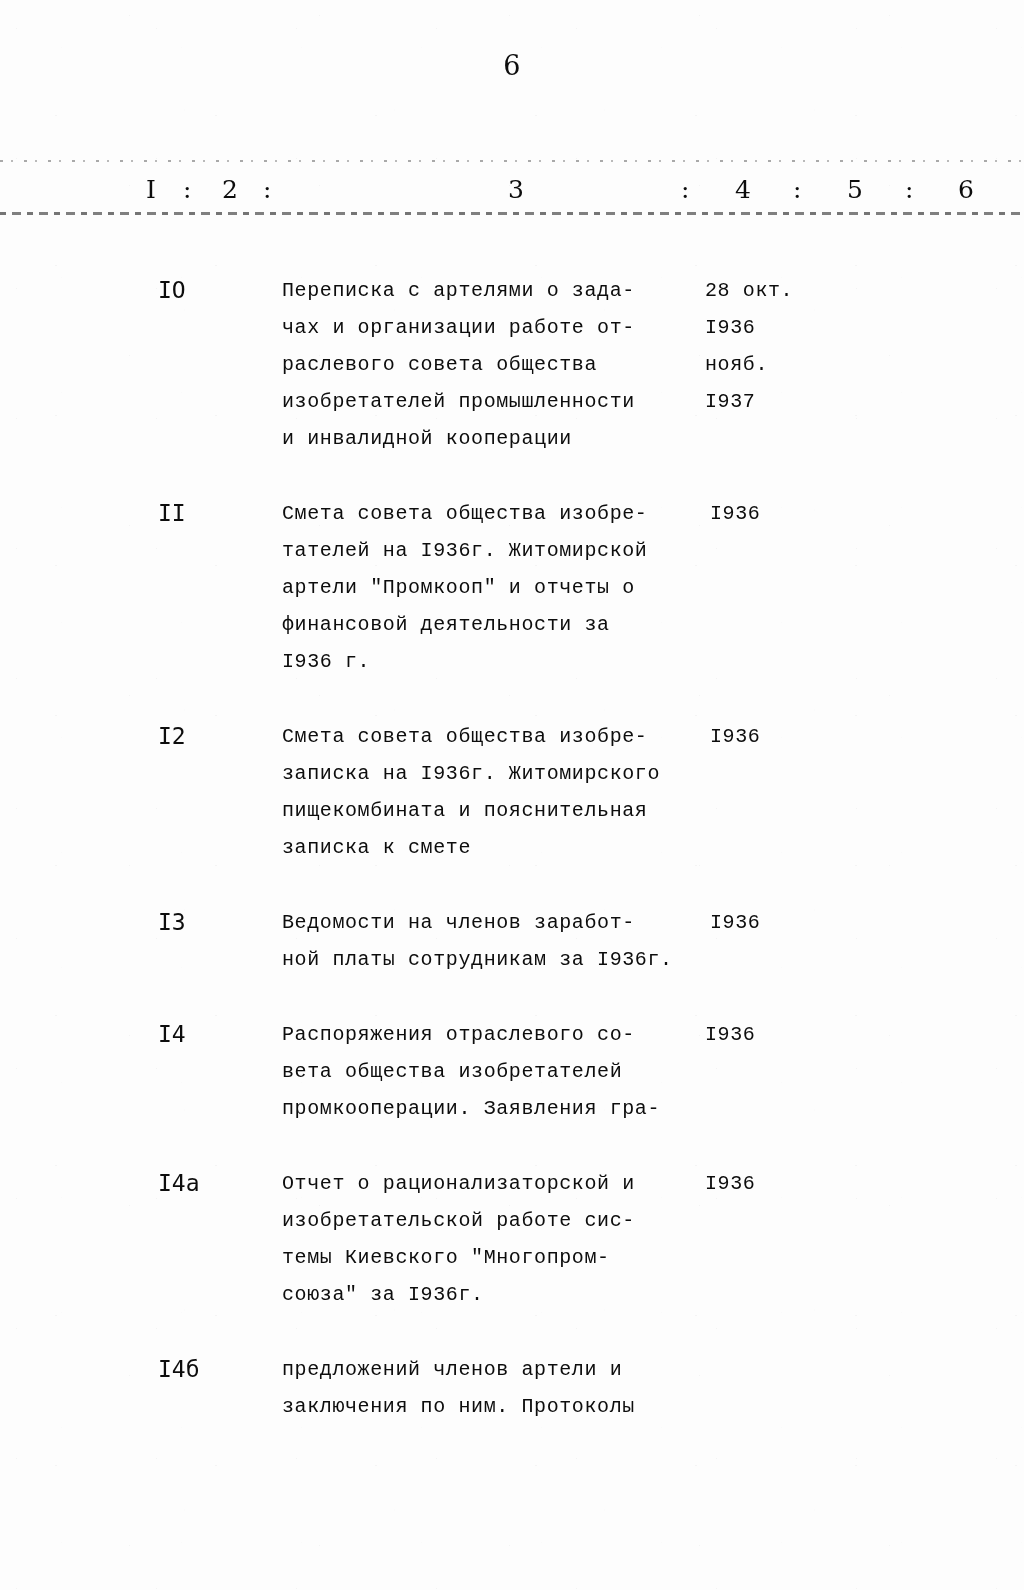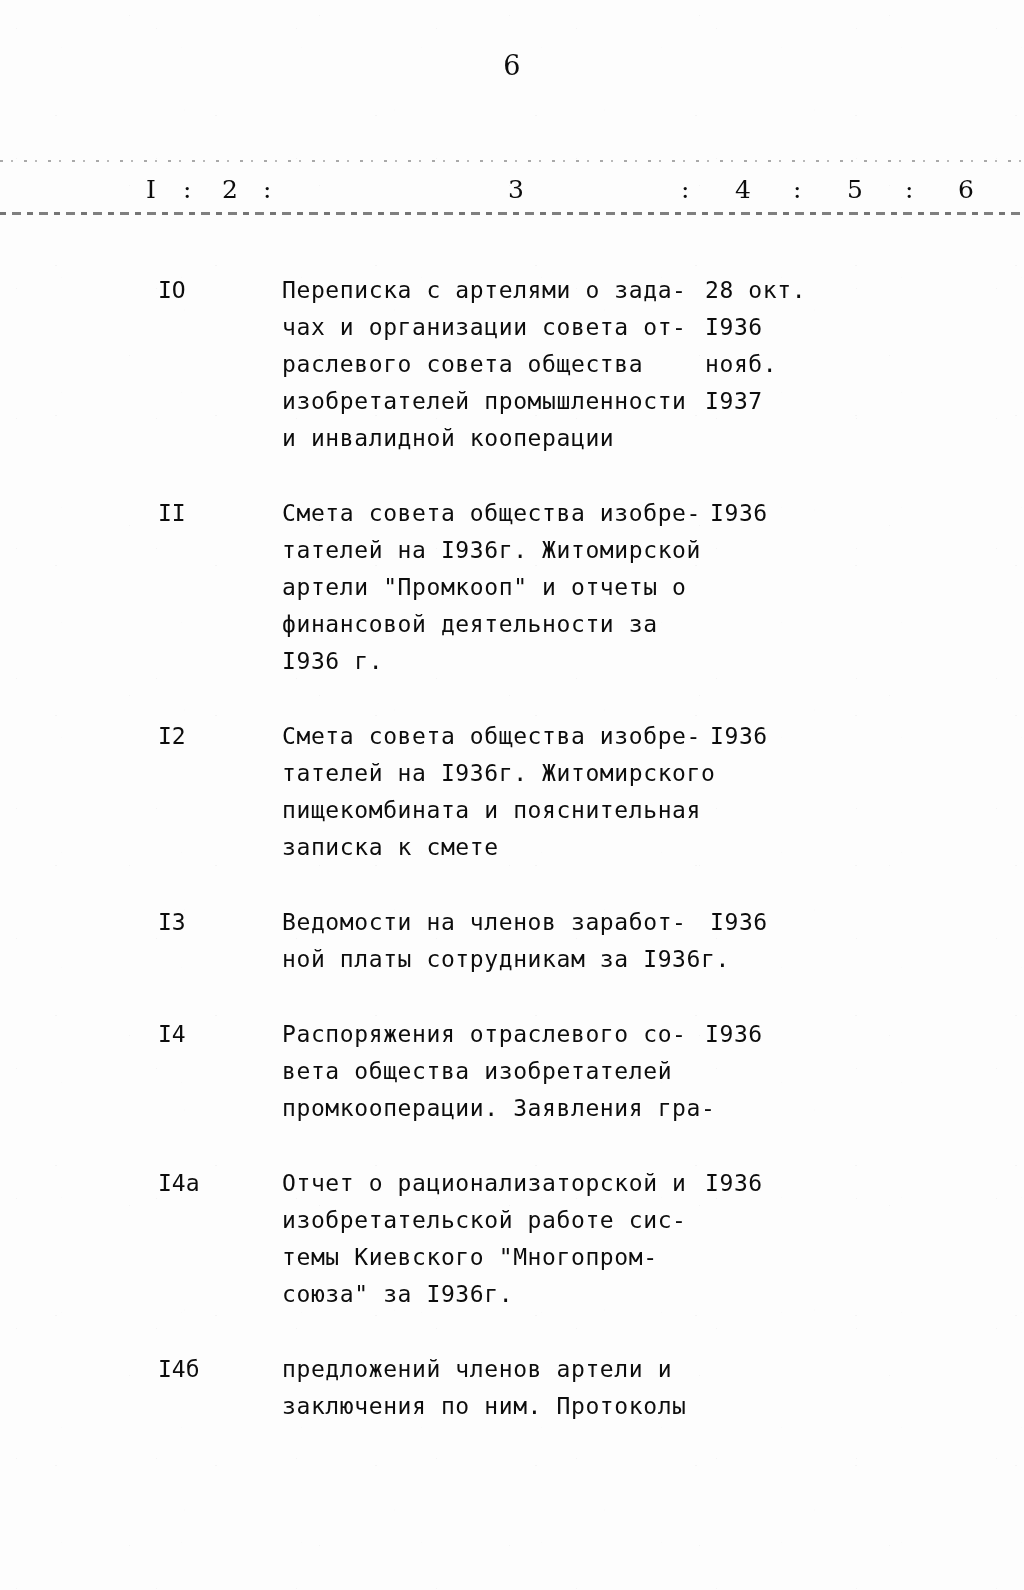--- a/index.html
+++ b/index.html
@@ -102,23 +102,24 @@
   }
   .entry-body {
     position: relative;
     margin-left: 265px;
     width: 700px;
   }
   .line {
     position: relative;
     height: 37px;
     line-height: 37px;
-    font-size: 23px;
+    font-size: 20px;
     letter-spacing: 0.6px;
     white-space: pre;
+    font-family: Liberation Mono, monospace;
   }
   .line .date {
     position: absolute;
     left: 423px;
     top: 0;
     letter-spacing: 0.6px;
     white-space: pre;
   }
   .line .date.wide { left: 428px; }
 </style>
@@ -146,41 +147,41 @@
       <div class="col-head" style="left: 847px;">5</div>
       <div class="col-head sep" style="left: 905px;">:</div>
       <div class="col-head" style="left: 958px;">6</div>
     </div>
 
   <div class="entries" id="entries-container">
       <div class="entry">
         <div class="entry-num">IO</div>
         <div class="entry-body">
           <div class="line"><span>Переписка с артелями о зада-</span><span class="date">28 окт.</span></div>
-          <div class="line"><span>чах и организации совета от-</span><span class="date">I936</span></div>
+          <div class="line"><span>чах и организации работе от-</span><span class="date">I936</span></div>
           <div class="line"><span>раслевого совета общества</span><span class="date">нояб.</span></div>
           <div class="line"><span>изобретателей промышленности</span><span class="date">I937</span></div>
           <div class="line"><span>и инвалидной кооперации</span></div>
         </div>
       </div>
       <div class="entry">
         <div class="entry-num">II</div>
         <div class="entry-body">
           <div class="line"><span>Смета совета общества изобре-</span><span class="date wide">I936</span></div>
           <div class="line"><span>тателей на I936г. Житомирской</span></div>
           <div class="line"><span>артели "Промкооп" и отчеты о</span></div>
           <div class="line"><span>финансовой деятельности за</span></div>
           <div class="line"><span>I936 г.</span></div>
         </div>
       </div>
       <div class="entry">
         <div class="entry-num">I2</div>
         <div class="entry-body">
           <div class="line"><span>Смета совета общества изобре-</span><span class="date wide">I936</span></div>
-          <div class="line"><span>тателей на I936г. Житомирского</span></div>
+          <div class="line"><span>записка на I936г. Житомирского</span></div>
           <div class="line"><span>пищекомбината и пояснительная</span></div>
           <div class="line"><span>записка к смете</span></div>
         </div>
       </div>
       <div class="entry">
         <div class="entry-num">I3</div>
         <div class="entry-body">
           <div class="line"><span>Ведомости на членов заработ-</span><span class="date wide">I936</span></div>
           <div class="line"><span>ной платы сотрудникам за I936г.</span></div>
         </div>

